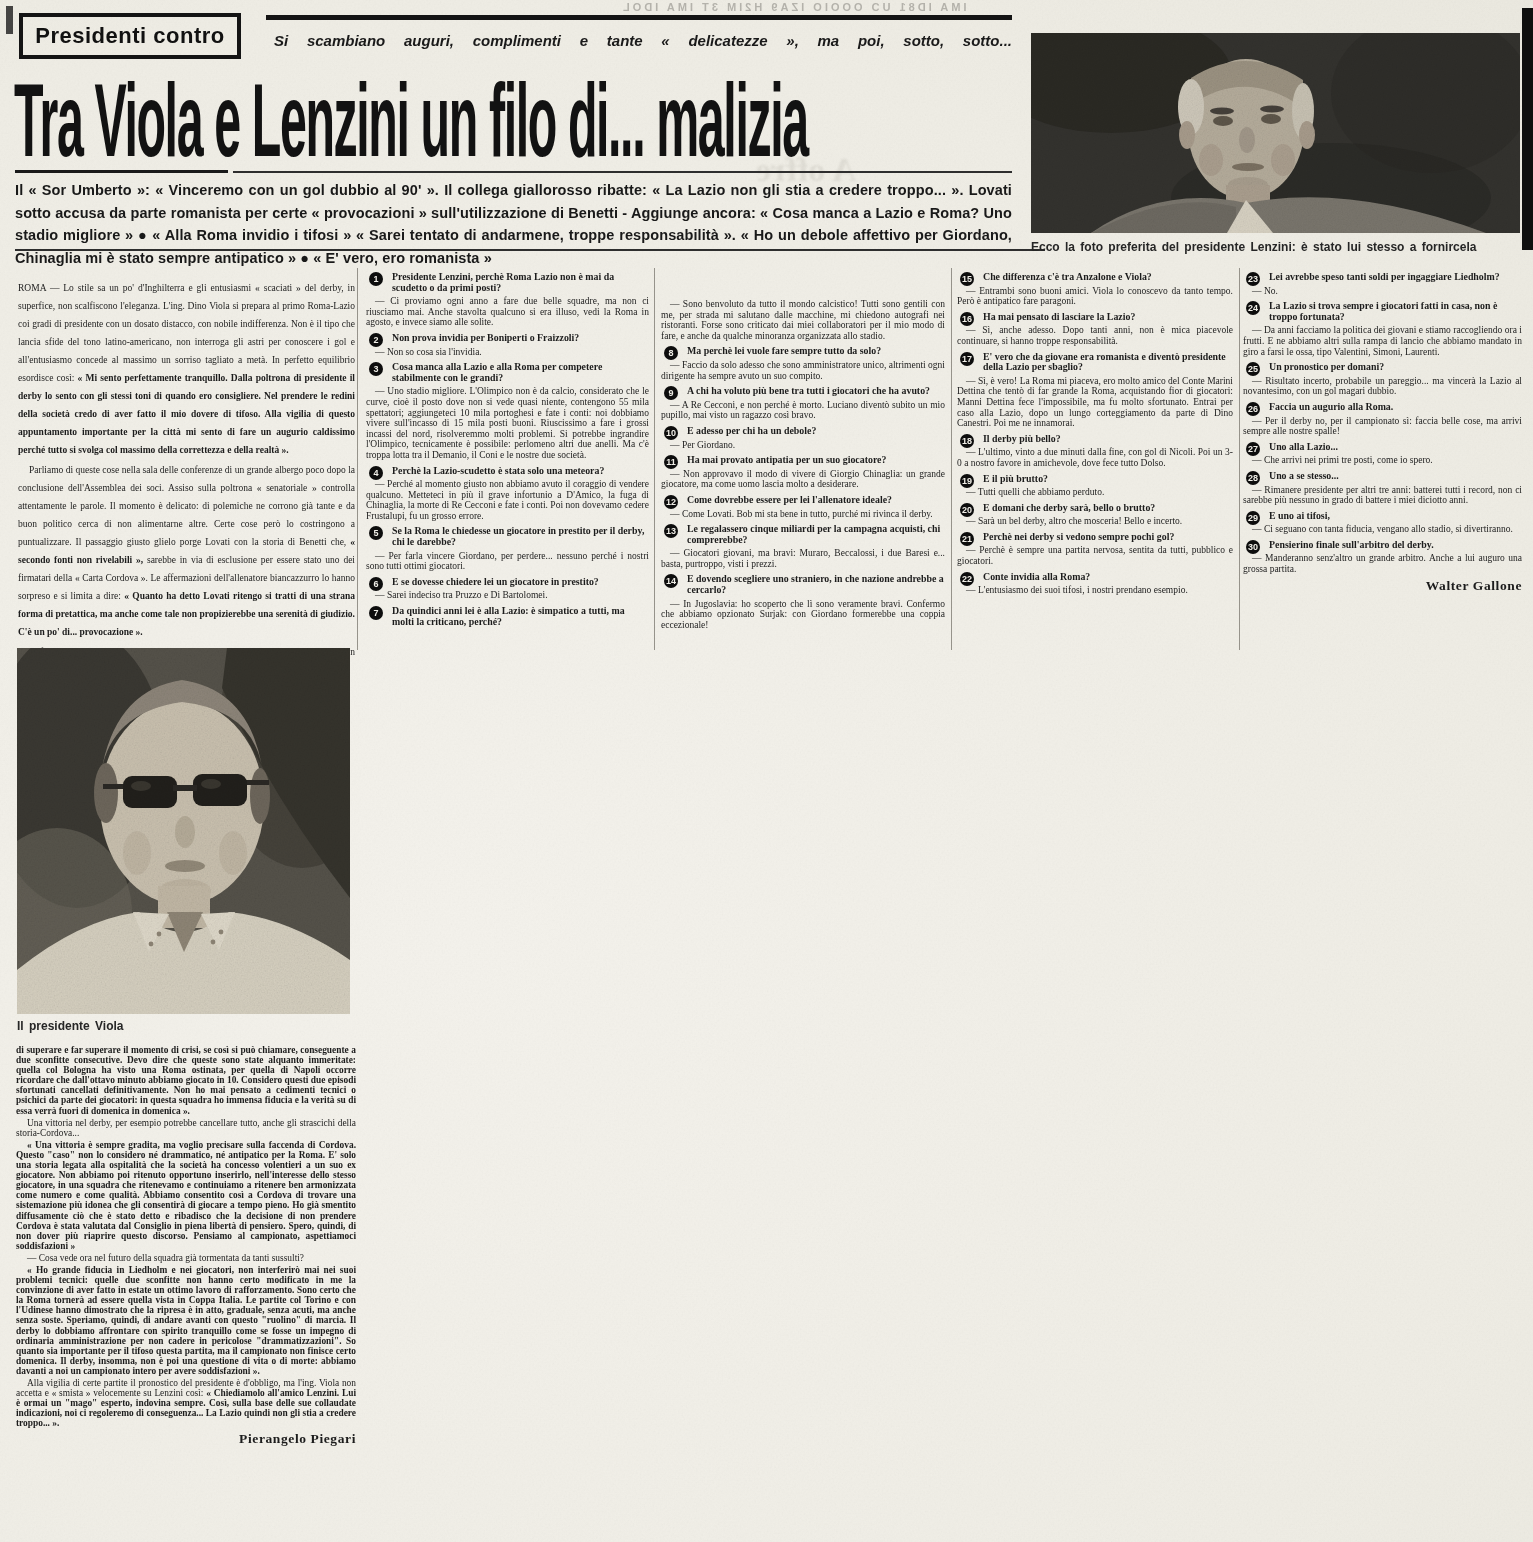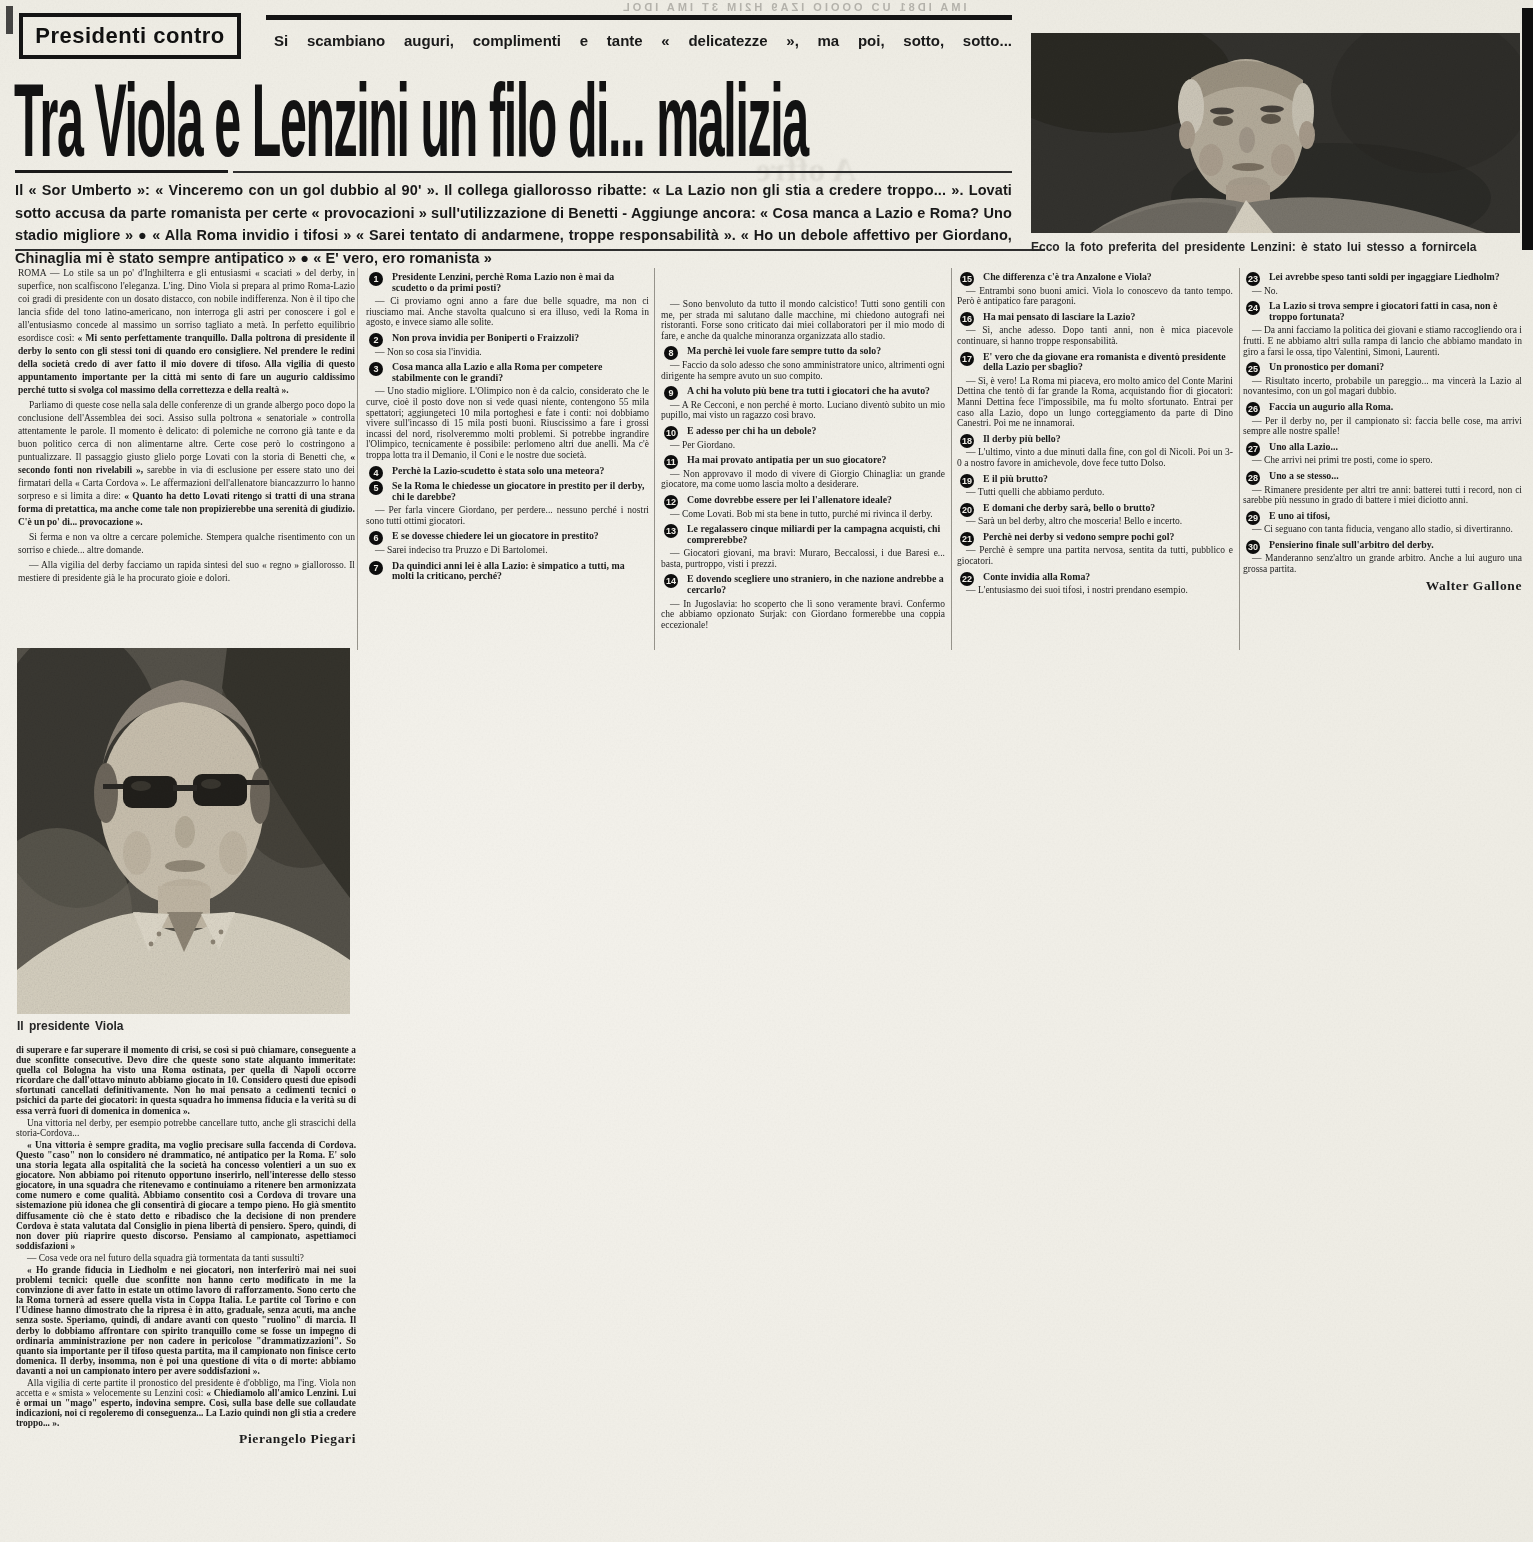--- a/index.html
+++ b/index.html
@@ -25,21 +25,21 @@
   .photo{display:block;}
   .right-bar{background:#0f0f0f;}
   .corner-tick{background:#1a1a1a;opacity:.8;}
   .ghost{color:#7e7c76;transform:scaleX(-1);transform-origin:center;
     font:bold 11px/13px "Liberation Sans", sans-serif;letter-spacing:3px;opacity:.5;
     white-space:nowrap;filter:blur(.4px);}
   .ghost-big{color:#8a867c;font:bold 34px/36px "Liberation Serif", serif;opacity:.15;
     transform:scaleX(-1);filter:blur(1px);white-space:nowrap;}
   
   .vrule{background:#97948c;width:1px;}
-  .coltext{font-size:9.5px;line-height:13px;text-align:justify;overflow:hidden;}
+  .coltext{font-size:9.5px;line-height:18px;text-align:justify;overflow:hidden;margin-top:12px;}
   .coltext2{font-size:9.4px;line-height:10.1px;text-align:justify;overflow:hidden;}
   .p{margin:0 0 2px 0;}
   .ind{text-indent:11px;}
   .b{font-weight:bold;}
   .qacol{font-size:9.5px;line-height:10.6px;text-align:justify;overflow:hidden;}
   .q{position:relative;padding-left:26px;font-weight:bold;font-size:9.9px;
     margin:5px 0 2px 0;text-align:left;}
   .qb{position:absolute;left:3px;top:0;width:14px;height:14px;border-radius:50%;
     background:#0d0d0d;color:#f2f0e9;font:bold 9px/14px "Liberation Sans", sans-serif;
     text-align:center;letter-spacing:0;}
@@ -56,21 +56,21 @@
 
   <div class="abs ghost" style="left:620px;top:1px;width:900px;text-align:right;">IMA ID81 UƆ OOOIO IZA9 H2IM 3T IMA IDOL</div>
 
   <div class="abs corner-tick" style="left:6px;top:6px;width:7px;height:28px;"></div>
   <div class="abs right-bar" style="left:1522px;top:8px;width:11px;height:242px;"></div>
 
   <div class="abs kicker" style="left:19px;top:13px;width:214px;height:38px;">Presidenti contro</div>
 
   <div class="abs toprule" style="left:266px;top:15px;width:746px;height:5px;"></div>
 
-  <div class="abs subtitle" style="left:274px;top:32px;width:738px;">Si scambiano auguri, complimenti e tante « delicatezze », ma poi, sotto, sotto...</div>
+  <div class="abs subtitle" style="left:274px;top:32px;width:738px;font-style:italic;">Si scambiano auguri, complimenti e tante « delicatezze », ma poi, sotto, sotto...</div>
 
   <div class="abs headline" style="left:14px;top:68px;">Tra Viola e Lenzini un filo di... malizia</div>
 
   <div class="abs ghost-big" style="left:756px;top:152px;">A offre</div>
 
   <div class="abs rule" style="left:15px;top:170px;width:213px;height:3px;"></div>
   <div class="abs rule-thin" style="left:233px;top:171px;width:779px;height:2px;"></div>
 
   <div class="abs lead" style="left:15px;top:179px;width:997px;">Il « Sor Umberto »: « Vinceremo con un gol dubbio al 90' ». Il collega giallorosso ribatte: « La Lazio non gli stia a credere troppo... ». Lovati sotto accusa da parte romanista per certe « provocazioni » sull'utilizzazione di Benetti - Aggiunge ancora: « Cosa manca a Lazio e Roma? Uno stadio migliore » ● « Alla Roma invidio i tifosi » « Sarei tentato di andarmene, troppe responsabilità ». « Ho un debole affettivo per Giordano, Chinaglia mi è stato sempre antipatico » ● « E' vero, ero romanista »</div>
 
@@ -181,20 +181,21 @@
 
   <div class="abs qacol" style="left:366px;top:267px;width:283px;height:387px;">
       <div id="qab0">
         <div class="q"><span class="qb">1</span><span>Presidente Lenzini, perchè Roma Lazio non è mai da scudetto o da primi posti?</span></div>
         <div class="a">— Ci proviamo ogni anno a fare due belle squadre, ma non ci riusciamo mai. Anche stavolta qualcuno si era illuso, vedi la Roma in agosto, e invece siamo alle solite.</div>
         <div class="q"><span class="qb">2</span><span>Non prova invidia per Boniperti o Fraizzoli?</span></div>
         <div class="a">— Non so cosa sia l'invidia.</div>
         <div class="q"><span class="qb">3</span><span>Cosa manca alla Lazio e alla Roma per competere stabilmente con le grandi?</span></div>
         <div class="a">— Uno stadio migliore. L'Olimpico non è da calcio, considerato che le curve, cioè il posto dove non si vede quasi niente, contengono 55 mila spettatori; aggiungeteci 10 mila portoghesi e fate i conti: noi dobbiamo vivere sull'incasso di 15 mila posti buoni. Riuscissimo a fare i grossi incassi del nord, risolveremmo molti problemi. Si potrebbe ingrandire l'Olimpico, tecnicamente è possibile: perlomeno altri due anelli. Ma c'è troppa lotta tra il Demanio, il Coni e le nostre due società.</div>
         <div class="q"><span class="qb">4</span><span>Perchè la Lazio-scudetto è stata solo una meteora?</span></div>
+        <div class="a">— Perché al momento giusto non abbiamo avuto il coraggio di vendere qualcuno. Metteteci in più il grave infortunio a D'Amico, la fuga di Chinaglia, la morte di Re Cecconi e fate i conti. Poi non dovevamo cedere Frustalupi, fu un grosso errore.</div>
         <div class="q"><span class="qb">5</span><span>Se la Roma le chiedesse un giocatore in prestito per il derby, chi le darebbe?</span></div>
         <div class="a">— Per farla vincere Giordano, per perdere... nessuno perché i nostri sono tutti ottimi giocatori.</div>
         <div class="q"><span class="qb">6</span><span>E se dovesse chiedere lei un giocatore in prestito?</span></div>
         <div class="a">— Sarei indeciso tra Pruzzo e Di Bartolomei.</div>
         <div class="q"><span class="qb">7</span><span>Da quindici anni lei è alla Lazio: è simpatico a tutti, ma molti la criticano, perché?</span></div>
       </div>
     </div>
   <div class="abs qacol" style="left:661px;top:267px;width:284px;height:387px;margin-top:29px;">
       <div id="qab1">
         <div class="a">— Sono benvoluto da tutto il mondo calcistico! Tutti sono gentili con me, per strada mi salutano dalle macchine, mi chiedono autografi nei ristoranti. Forse sono criticato dai miei collaboratori per il mio modo di fare, e anche da qualche minoranza organizzata allo stadio.</div>

